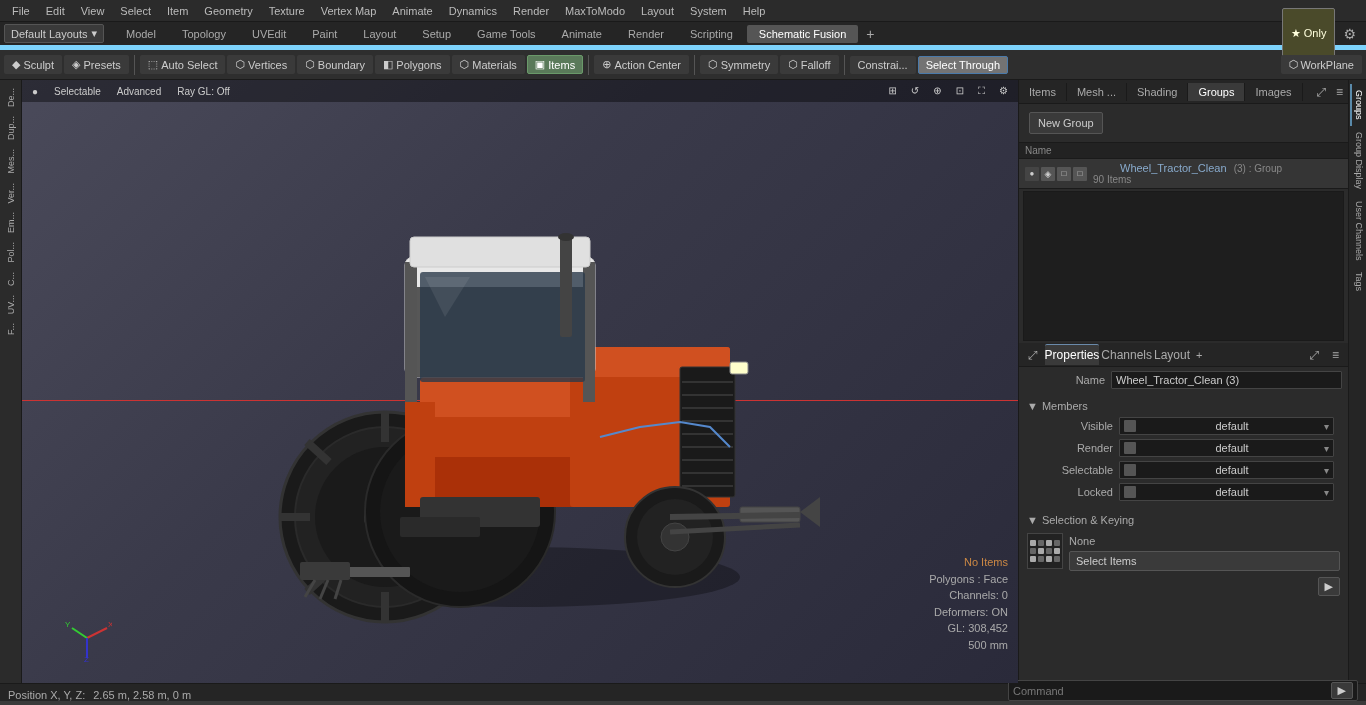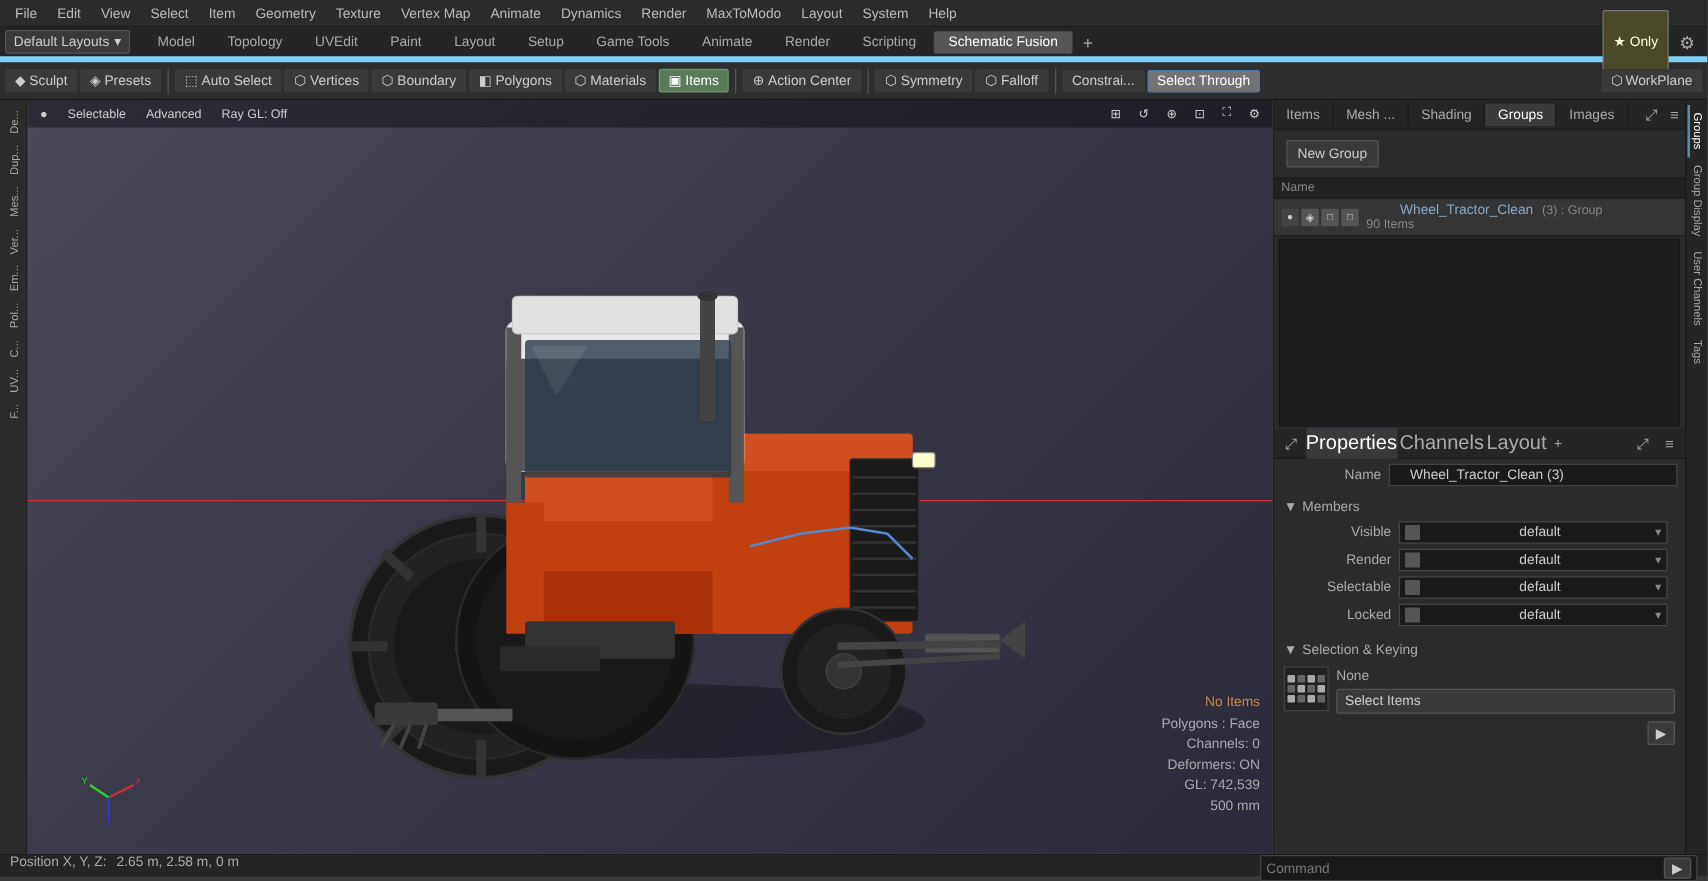--- a/index.html
+++ b/index.html
@@ -65,28 +65,28 @@
     .rp-list-header { display: flex; align-items: center; background: #222; padding: 2px 6px; font-size: 10px; color: #888; border-bottom: 1px solid #1a1a1a; }
     .rp-list-header span { flex: 1; }
     .rp-list-item { display: flex; align-items: center; padding: 3px 6px; background: #353535; border-bottom: 1px solid #1a1a1a; cursor: pointer; }
     .rp-item-icons { display: flex; gap: 2px; margin-right: 4px; }
     .rp-icon { width: 14px; height: 14px; background: #555; border-radius: 1px; display: flex; align-items: center; justify-content: center; font-size: 8px; cursor: pointer; }
     .rp-icon.eye { background: #444; }
 
     
     .prop-panel { flex: 1; overflow-y: auto; }
     .prop-tabs { display: flex; align-items: center; background: #252525; border-bottom: 1px solid #1a1a1a; height: 24px; padding: 0 4px; gap: 2px; }
-    .prop-tab { padding: 3px 0; color: #aaa; cursor: pointer; font-size: 16px; border-radius: 2px 2px 0 0; }
+    .prop-tab { padding: 3px 0; color: #aaa; cursor: pointer; font-size: 12px; border-radius: 2px 2px 0 0; }
     .prop-tab.active { background: #3a3a3a; color: #fff; border-top: 1px solid #6a8aaa; }
     .prop-tab-plus { color: #aaa; cursor: pointer; padding: 0 4px; }
 
     .prop-section { padding: 4px 8px; }
     .prop-section-title { color: #aaa; font-size: 11px; padding: 3px 0; display: flex; align-items: center; gap: 4px; cursor: pointer; }
     .prop-label { color: #aaa; font-size: 11px; width: 80px; text-align: right; margin-right: 6px; }
-    .prop-input { background: #1a1a1a; border: 1px solid #444; color: #ccc; font-size: 11px; padding: 2px 16px; flex: 1; border-radius: 1px; }
+    .prop-input { background: #1a1a1a; border: 1px solid #444; color: #ccc; font-size: 11px; padding: 2px 4px; flex: 1; border-radius: 1px; }
     .prop-row { display: flex; align-items: center; padding: 2px 6px; }
     .prop-select { background: #1a1a1a; border: 1px solid #444; color: #ccc; font-size: 11px; padding: 2px 4px; flex: 1; border-radius: 1px; display: flex; align-items: center; justify-content: space-between; cursor: pointer; }
     .prop-select-arrow { color: #888; font-size: 10px; }
 
     
     .sel-key-section { padding: 4px 8px; }
     .sel-key-title { color: #aaa; font-size: 11px; padding: 3px 0; display: flex; align-items: center; gap: 4px; cursor: pointer; }
     .sel-key-grid { display: grid; grid-template-columns: 40px 1fr; gap: 2px; padding: 4px 0; }
     .sel-key-icon { width: 36px; height: 36px; background: #222; border: 1px solid #444; display: flex; align-items: center; justify-content: center; }
     .sel-key-dots { display: grid; grid-template-columns: repeat(4, 6px); gap: 2px; }
@@ -97,21 +97,21 @@
     .sel-btn.disabled { color: #666; border-color: #444; cursor: default; }
 
     .arrow-btn { background: #3a3a3a; border: 1px solid #555; color: #ccc; font-size: 11px; padding: 2px 6px; cursor: pointer; border-radius: 2px; margin: 4px 8px 4px auto; display: block; }
 
     
     .far-right { width: 18px; background: #252525; border-left: 1px solid #1a1a1a; display: flex; flex-direction: column; align-items: center; padding-top: 4px; }
     .fr-tab { writing-mode: vertical-rl; font-size: 9px; color: #aaa; padding: 6px 2px; cursor: pointer; border-left: 2px solid transparent; }
     .fr-tab.active { color: #fff; border-left-color: #5a8aaa; }
 
     
-    .status-bar { display: flex; align-items: flex-start; background: #252525; height: 18px; border-top: 1px solid #1a1a1a; padding: 0 8px; gap: 8px; }
+    .status-bar { display: flex; align-items: flex-end; background: #252525; height: 18px; border-top: 1px solid #1a1a1a; padding: 0 8px; gap: 8px; }
     .status-text { color: #aaa; font-size: 11px; }
     .cmd-input-wrap { display: flex; align-items: center; flex: 1; background: #1a1a1a; border: 1px solid #444; border-radius: 2px; padding: 1px 4px; margin-left: 8px; }
     .cmd-label { color: #777; font-size: 11px; margin-right: 6px; }
     .cmd-input { background: transparent; border: none; color: #ccc; font-size: 11px; flex: 1; outline: none; }
     .cmd-run { background: #3a3a3a; border: 1px solid #555; color: #ccc; font-size: 11px; padding: 1px 6px; cursor: pointer; border-radius: 2px; margin-left: 4px; }
 
     
     .tractor-svg { width: 600px; height: 500px; }
 
     .rp-list-area { border: 1px solid #1a1a1a; background: #1e1e1e; min-height: 150px; margin: 2px 4px; }
@@ -361,21 +361,21 @@
           <text x="3" y="14" fill="#33cc33" font-size="8">Y</text>
           <text x="22" y="49" fill="#3333cc" font-size="8">Z</text>
         </svg>
       </div>
 
       <div class="vp-info">
         <div class="no-items">No Items</div>
         <div>Polygons : Face</div>
         <div>Channels: 0</div>
         <div>Deformers: ON</div>
-        <div>GL: 742,539</div>
+        <div>GL: 308,452</div>
         <div>500 mm</div>
       </div>
     </div>
   </div>
 
   <div class="right-panel">
 
     <div class="rp-tabs">
       <div class="rp-tab">Items</div>
       <div class="rp-tab">Mesh ...</div>

